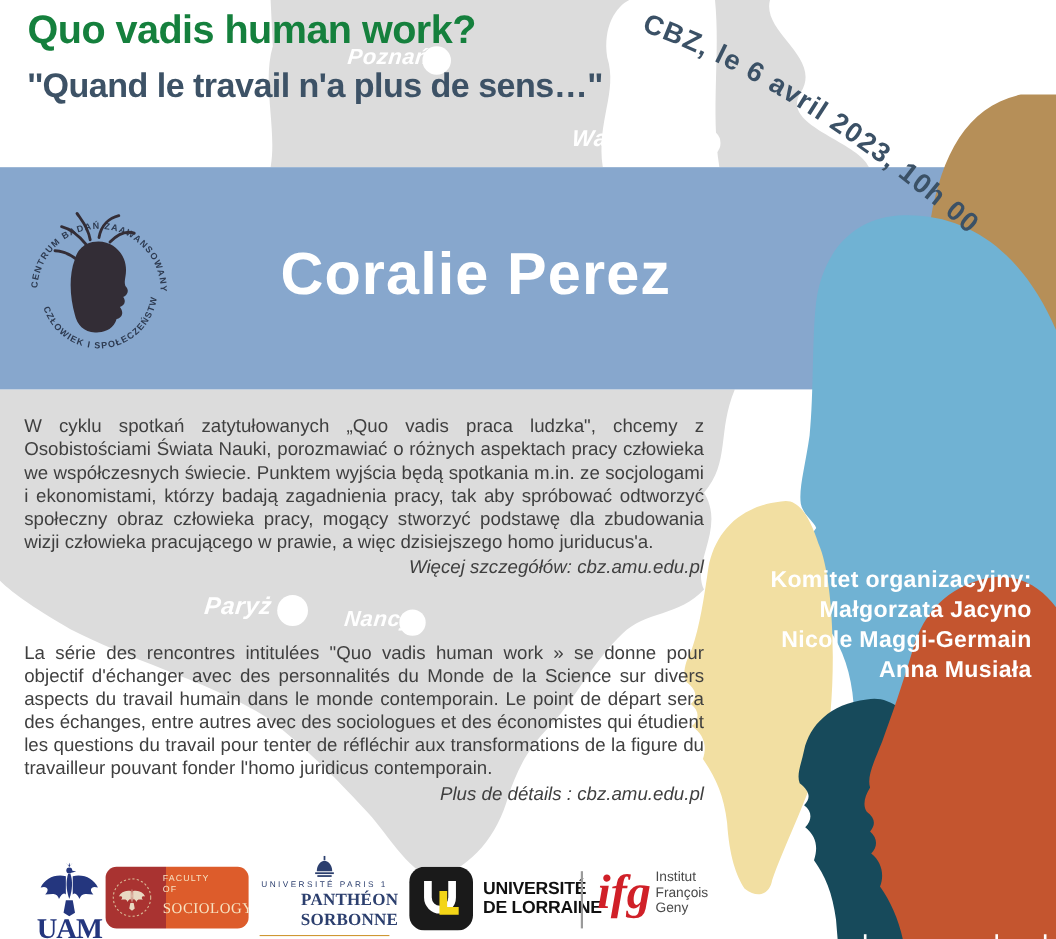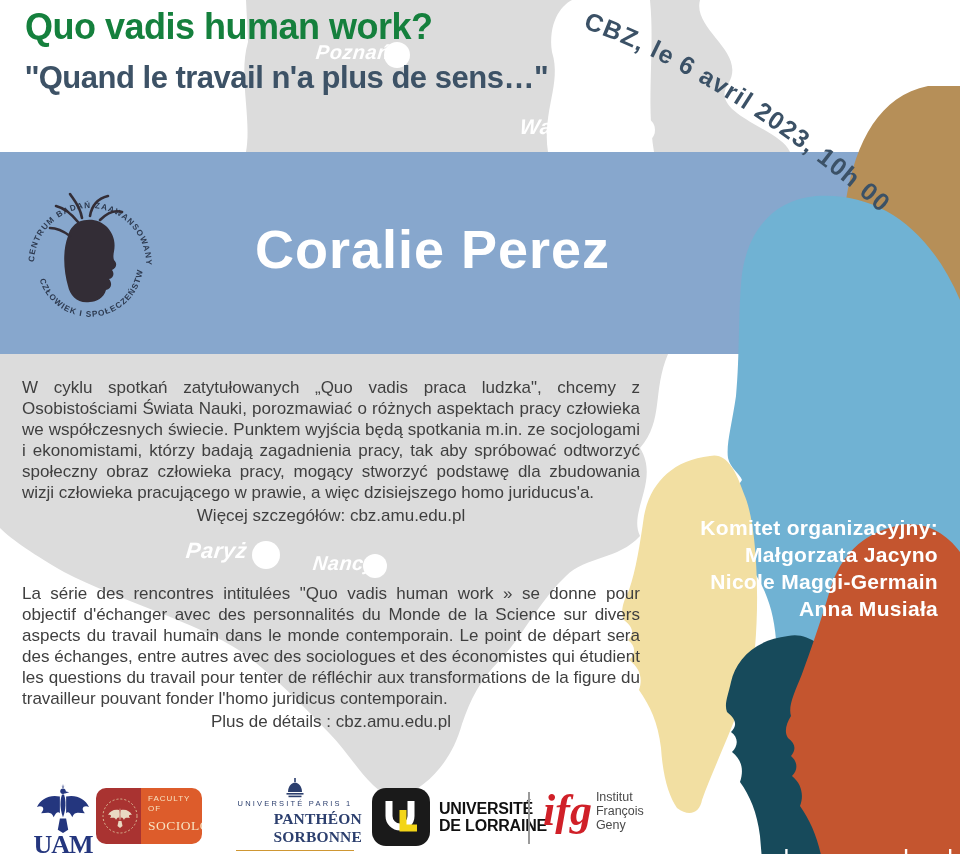--- a/index.html
+++ b/index.html
@@ -33,33 +33,33 @@
   .city{position:absolute;color:#fff;font-weight:700;font-style:italic;z-index:1;transform:skewX(-6deg);letter-spacing:.5px;}
   #city-poznan{left:316px;top:41px;font-size:20px;}
   #city-warszawa{left:520px;top:115px;font-size:21px;}
   #city-paryz{left:186px;top:538px;font-size:22px;}
   #city-nancy{left:313px;top:552px;font-size:20px;}
 
   
   .para{position:absolute;left:22px;width:618px;color:#3f3f3f;font-size:17px;line-height:21px;text-align:justify;z-index:3;}
   #polish-para{top:377px;}
   #french-para{top:583px;}
-  .para .details{margin-top:2px;text-align:center;}
+  .para .details{margin-top:2px;text-align:right;font-style:italic;}
 
   
   #committee{position:absolute;right:22px;top:514px;text-align:right;color:#ffffff;font-weight:700;font-size:21px;line-height:27px;z-index:4;letter-spacing:.3px;}
 
   
   #website{position:absolute;left:706px;top:820px;color:#ffffff;font-size:26px;letter-spacing:.5px;z-index:4;font-weight:400;margin-top:24px;}
 
   
   #footer{position:absolute;left:0;top:770px;width:700px;height:84px;z-index:4;}
   #uam-logo{position:absolute;left:28px;top:14px;width:70px;text-align:center;}
   #uam-abbr{font-family:"Liberation Serif",serif;font-weight:700;font-size:26px;color:#24367e;margin-top:-4px;letter-spacing:-1px;}
-  #soc-logo{position:absolute;left:96px;top:18px;width:106px;height:56px;border-radius:10px;
+  #soc-logo{position:absolute;left:96px;top:18px;width:130px;height:56px;border-radius:10px;
     background:linear-gradient(to right,#a93331 0 42%,#dd5c2b 42%);overflow:hidden;}
   #soc-text{position:absolute;left:52px;top:7px;color:#f7e3c2;line-height:1;}
   #soc-text .s1{font-size:8px;letter-spacing:1px;}
   #soc-text .s2{font-size:8px;margin-top:2px;letter-spacing:1px;}
   #soc-text .s3{font-family:"Liberation Serif",serif;font-size:13.5px;margin-top:6px;letter-spacing:.5px;}
   #sorbonne-logo{position:absolute;left:228px;top:8px;width:134px;text-align:center;color:#2c3f6e;}
   #sorbonne-univ{font-size:7.5px;letter-spacing:2.2px;margin-top:1px;}
   #sorbonne-name{font-family:"Liberation Serif",serif;font-size:15.5px;font-weight:700;letter-spacing:.2px;margin-top:2px;text-align:right;}
   #sorbonne-rule{width:118px;height:1px;background:#cf9733;margin:4px auto 3px auto;}
   #lorraine-logo{position:absolute;left:372px;top:18px;display:flex;align-items:center;gap:9px;}

